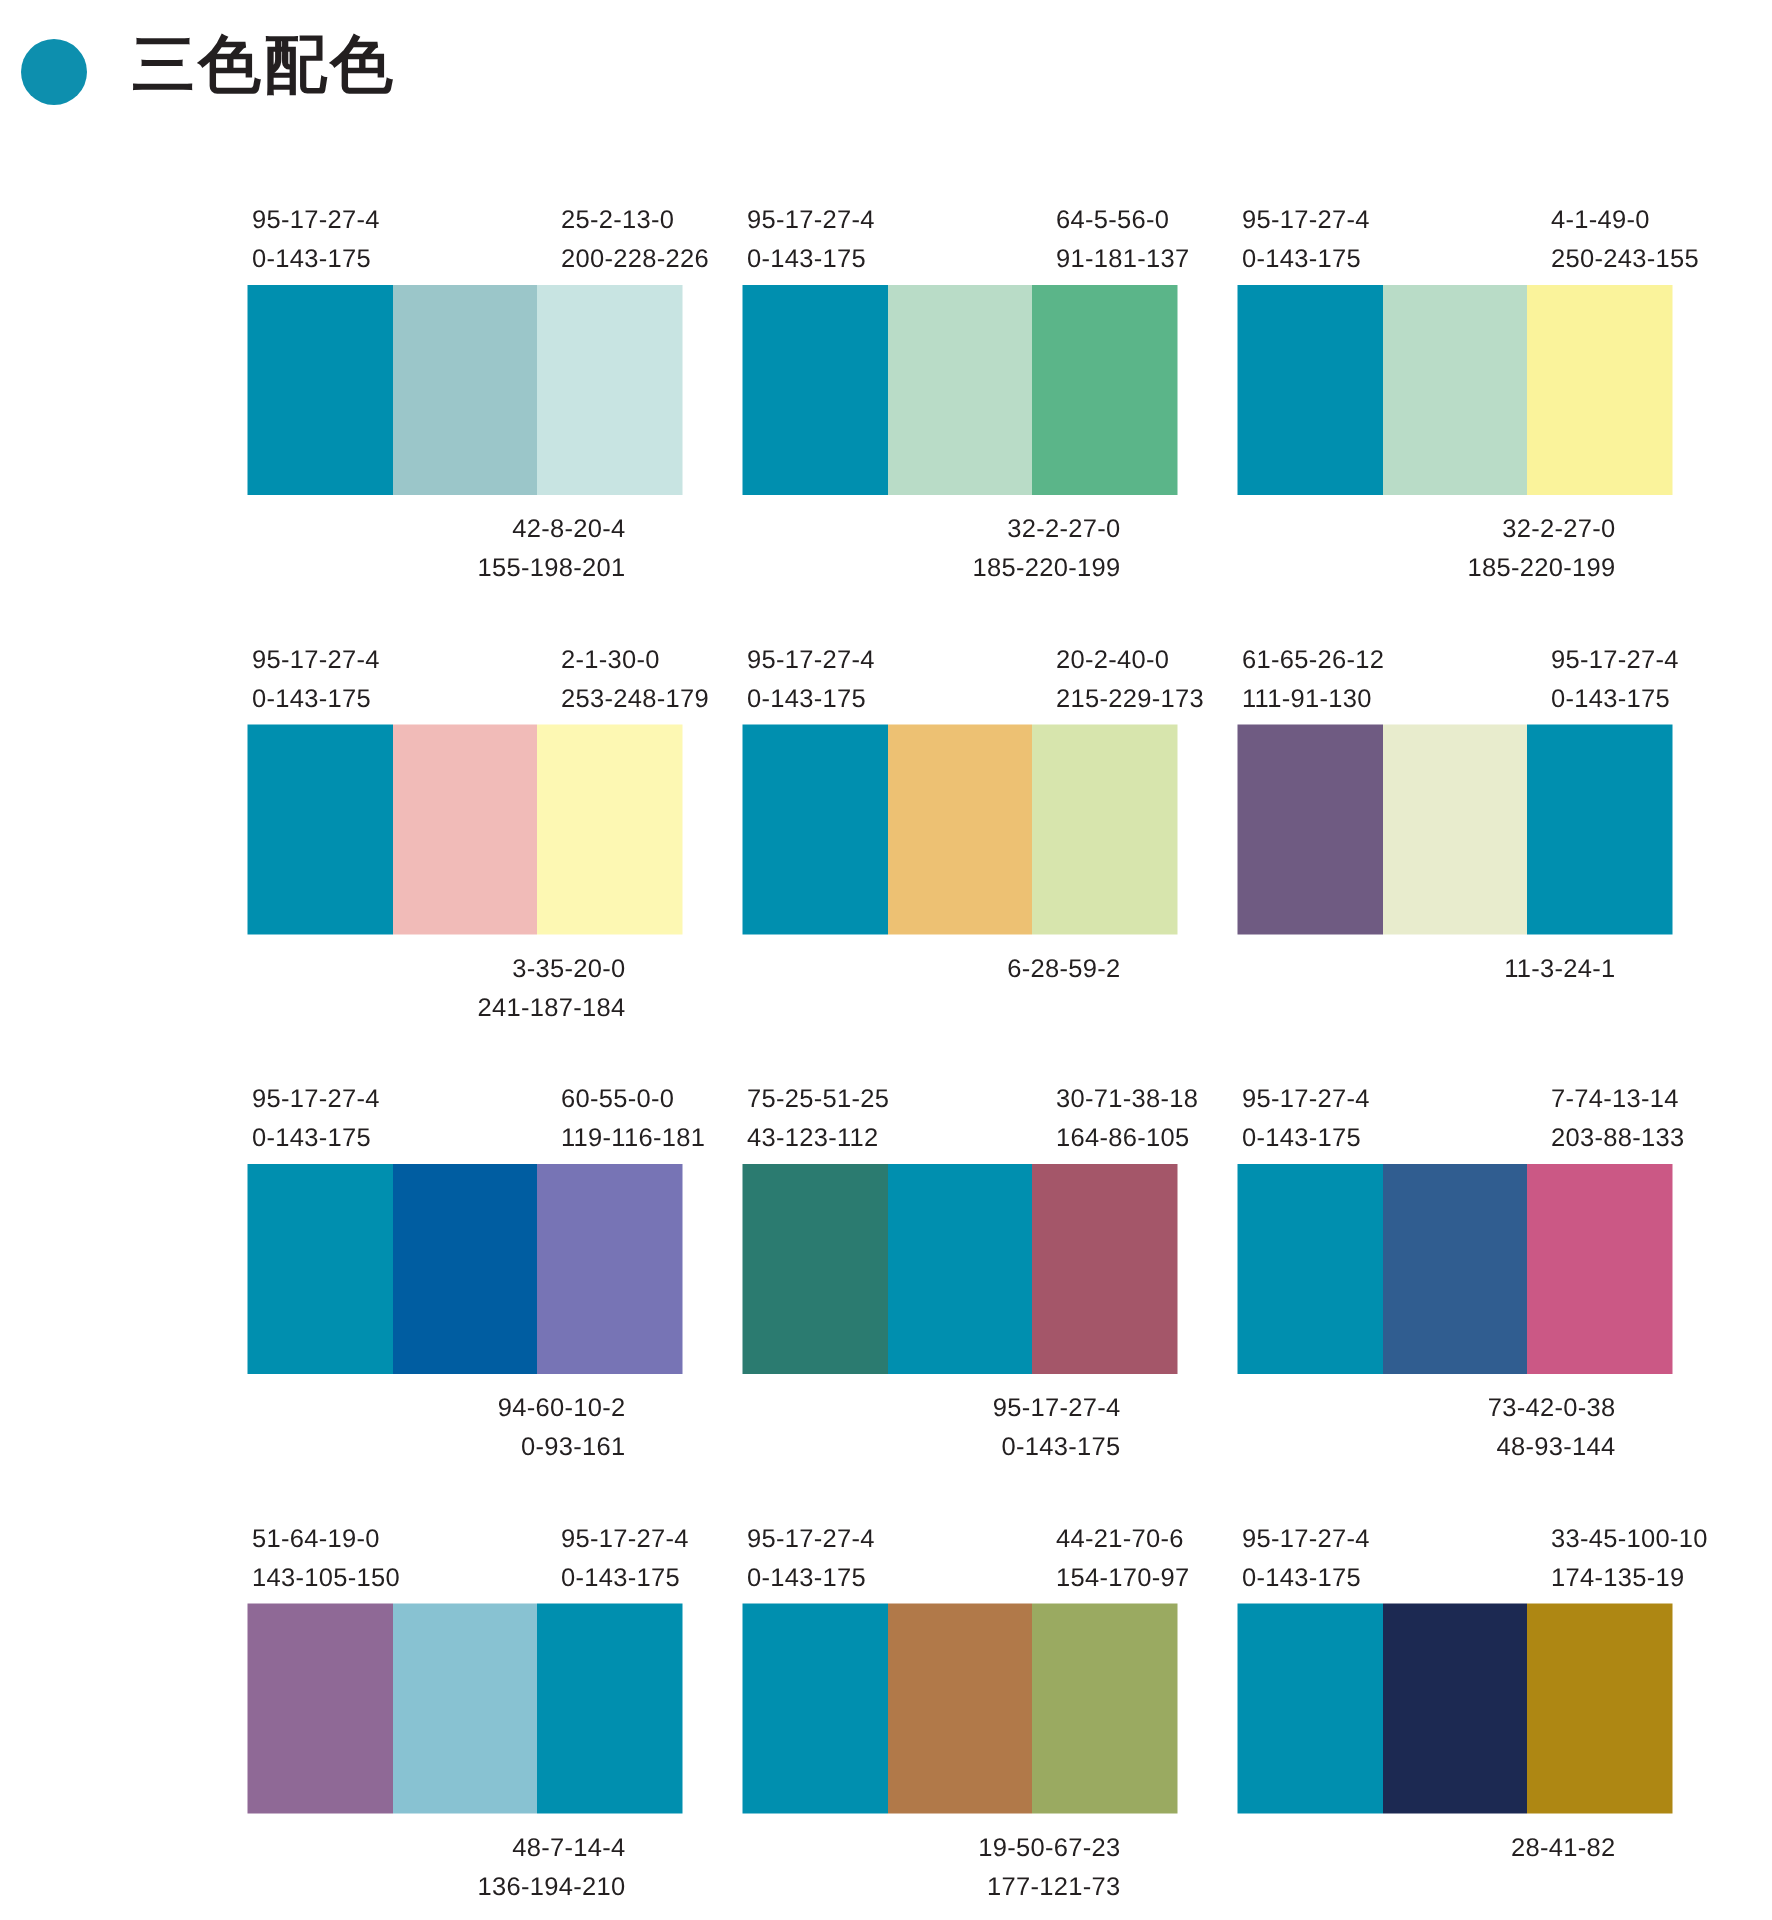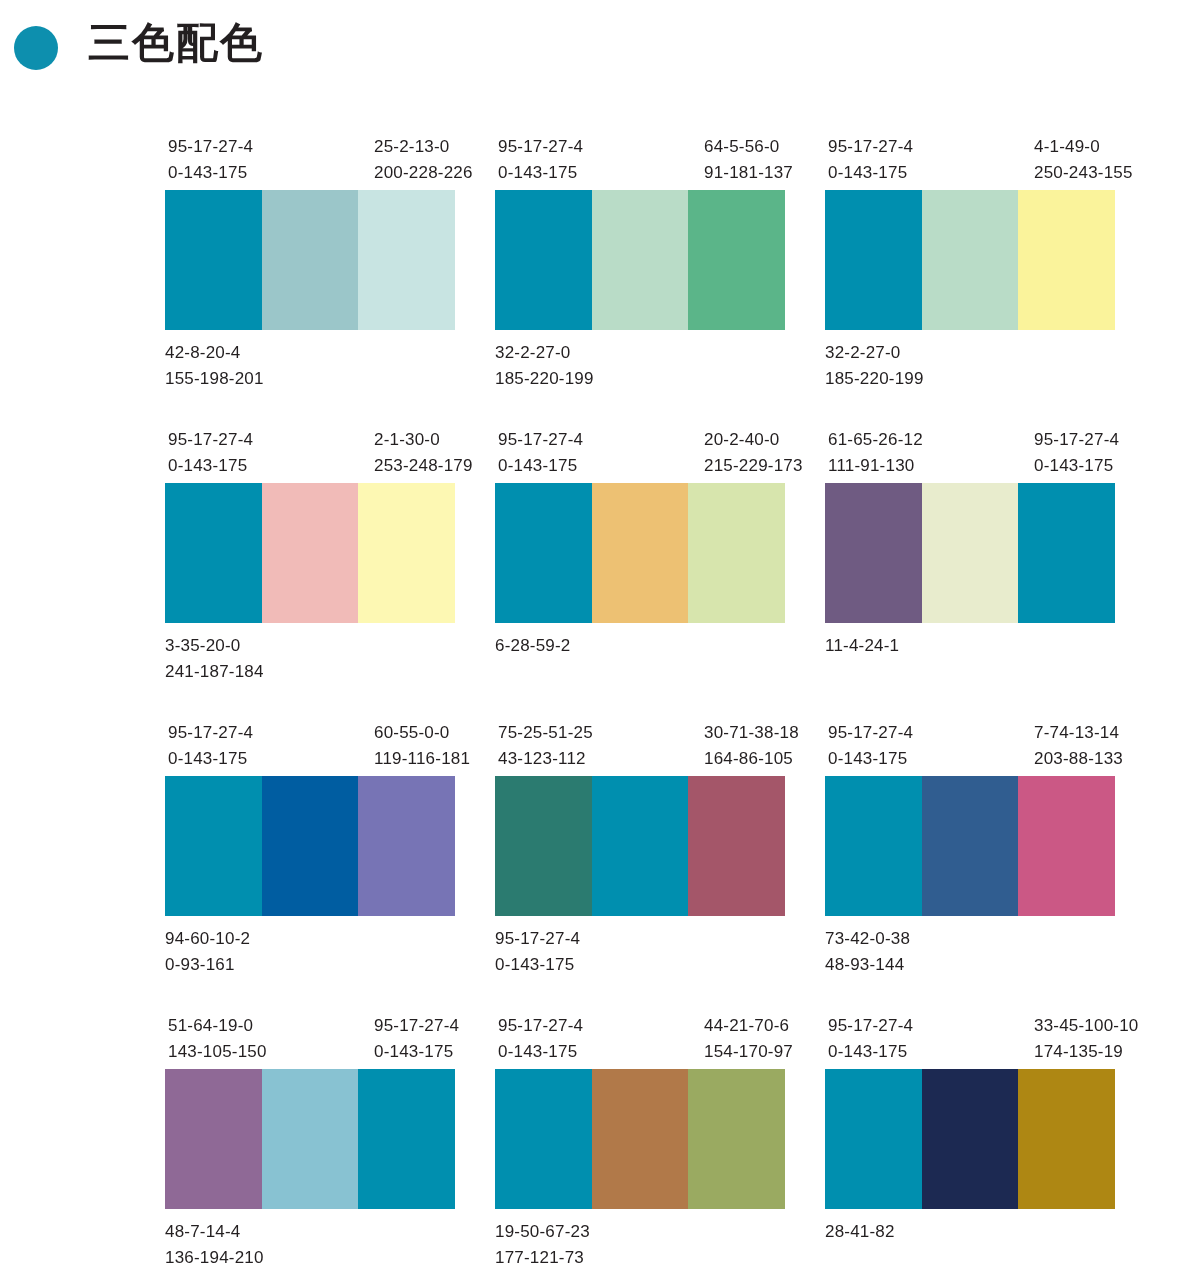--- a/index.html
+++ b/index.html
@@ -78,21 +78,21 @@
     width: 290px;
     height: 140px;
   }
   .swatch-band {
     flex: 1 1 33.3333%;
     height: 100%;
   }
 
   .card-bottom-label {
     margin-top: 10px;
-    text-align: left;
+    text-align: right;
     font-size: 17px;
     line-height: 1.55;
     letter-spacing: 0.2px;
     white-space: nowrap;
   }
 </style>
 </head>
 <body style="background: rgb(255, 255, 255); color: rgb(35, 31, 32);">
 
 <div class="page-header">
@@ -215,21 +215,21 @@
           <span class="label-line">95-17-27-4</span>
           <span class="label-line">0-143-175</span>
         </div>
       </div>
       <div class="swatch-bar">
         <div class="swatch-band" style="background: rgb(111, 91, 130);"></div>
         <div class="swatch-band" style="background: rgb(232, 236, 205);"></div>
         <div class="swatch-band" style="background: rgb(0, 143, 175);"></div>
       </div>
       <div class="card-bottom-label">
-        <span class="label-line">11-4-24-1</span>
+        <span class="label-line">11-3-24-1</span>
       </div>
     </div>
     <div class="palette-card">
       <div class="card-top-labels">
         <div class="label-block label-left">
           <span class="label-line">95-17-27-4</span>
           <span class="label-line">0-143-175</span>
         </div>
         <div class="label-block label-right">
           <span class="label-line">60-55-0-0</span>

